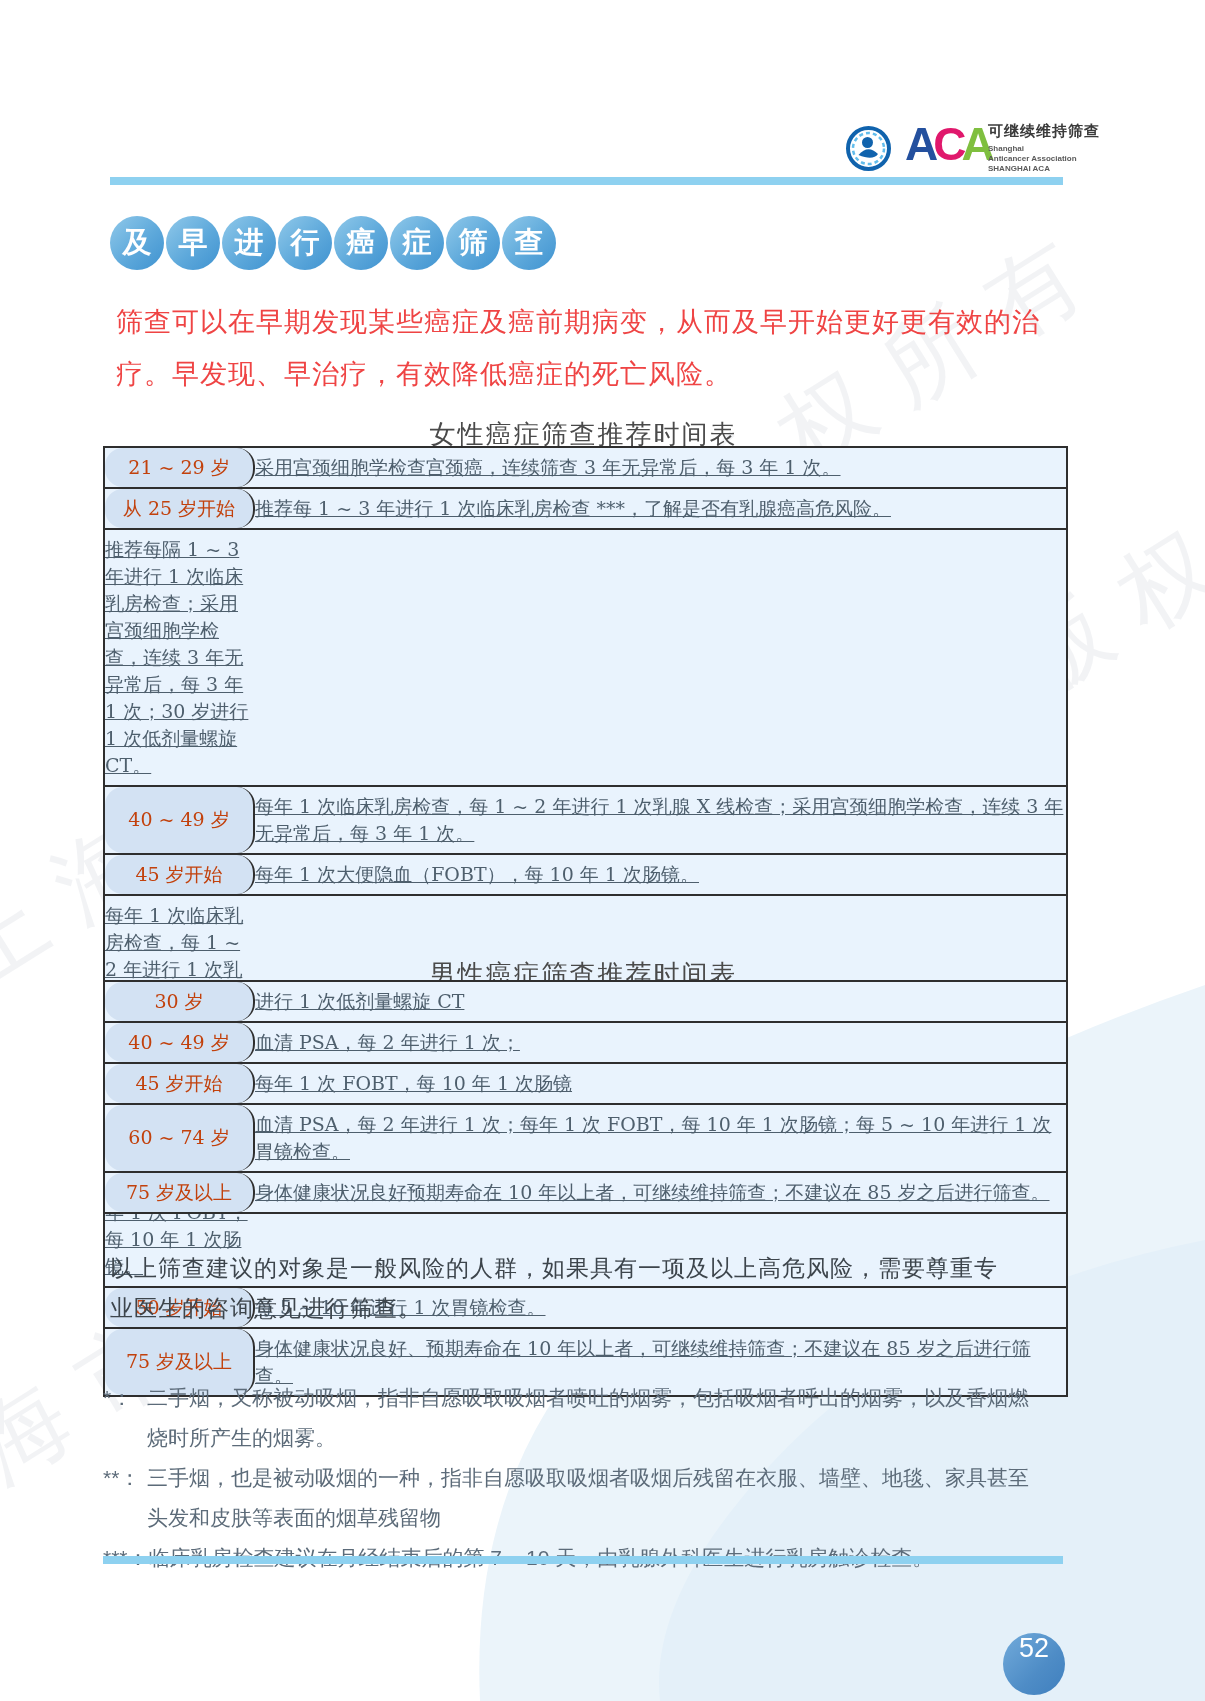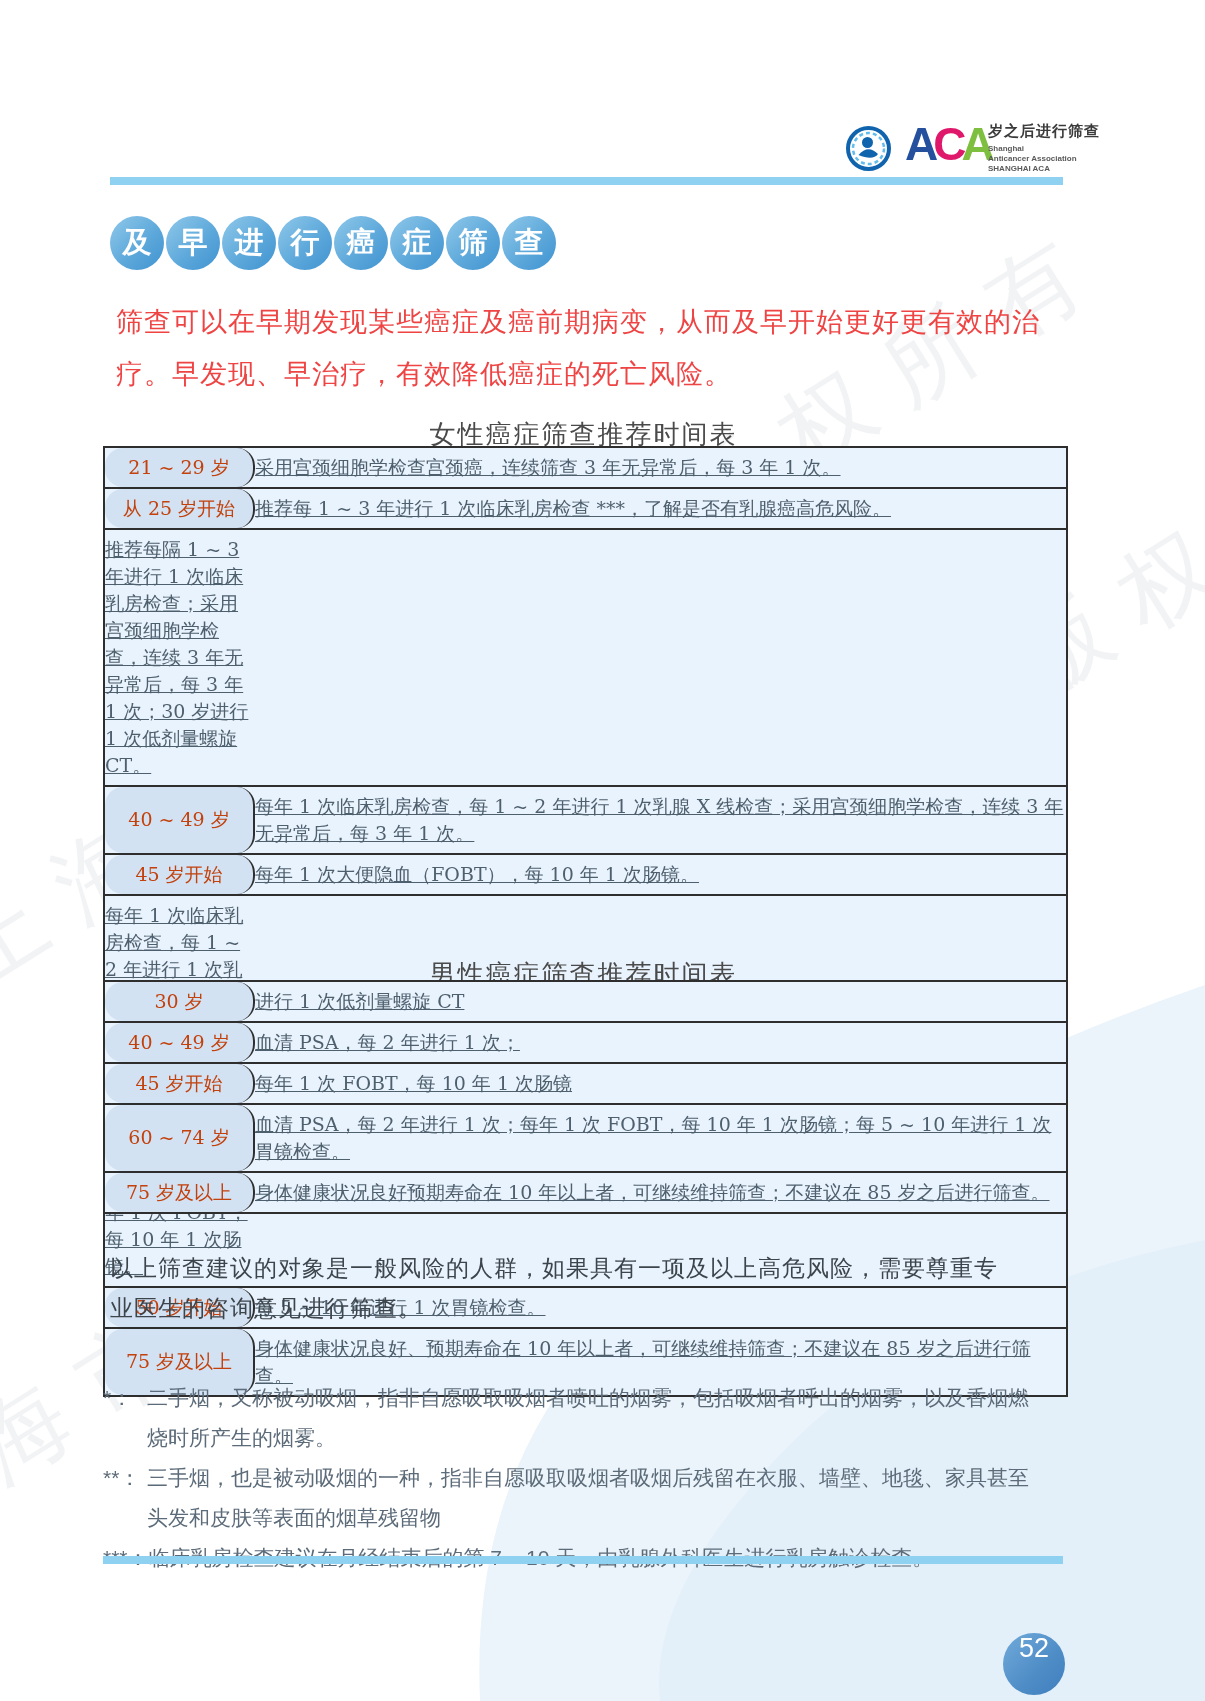--- a/index.html
+++ b/index.html
@@ -85,21 +85,21 @@
       <circle cx="23.5" cy="23.5" r="15.5" fill="none" stroke="#62bdec" stroke-width="2.5" stroke-dasharray="4 3"></circle>
       <circle cx="22.5" cy="17.5" r="5.5" fill="#1063ad"></circle>
       <path d="M 13.5 30 Q 23 19 33 29 Q 28 36 13.5 30 Z" fill="#1063ad"></path>
     </svg>
     <div class="aca-logo">
       <span class="aca-a1">A</span>
         <span class="aca-c">C</span>
         <span class="aca-a2">A</span>
     </div>
     <div class="org-block">
-      <div class="org-cn">岁之后进行筛查</div>
+      <div class="org-cn">可继续维持筛查</div>
       <div class="org-en">
         <div>Shanghai</div>
         <div>Anticancer Association</div>
         <div>SHANGHAI ACA</div>
       </div>
     </div>
     <div class="hdr-rule"></div>
 
     <div class="title-circles">
       <div class="tcircle">及</div>

